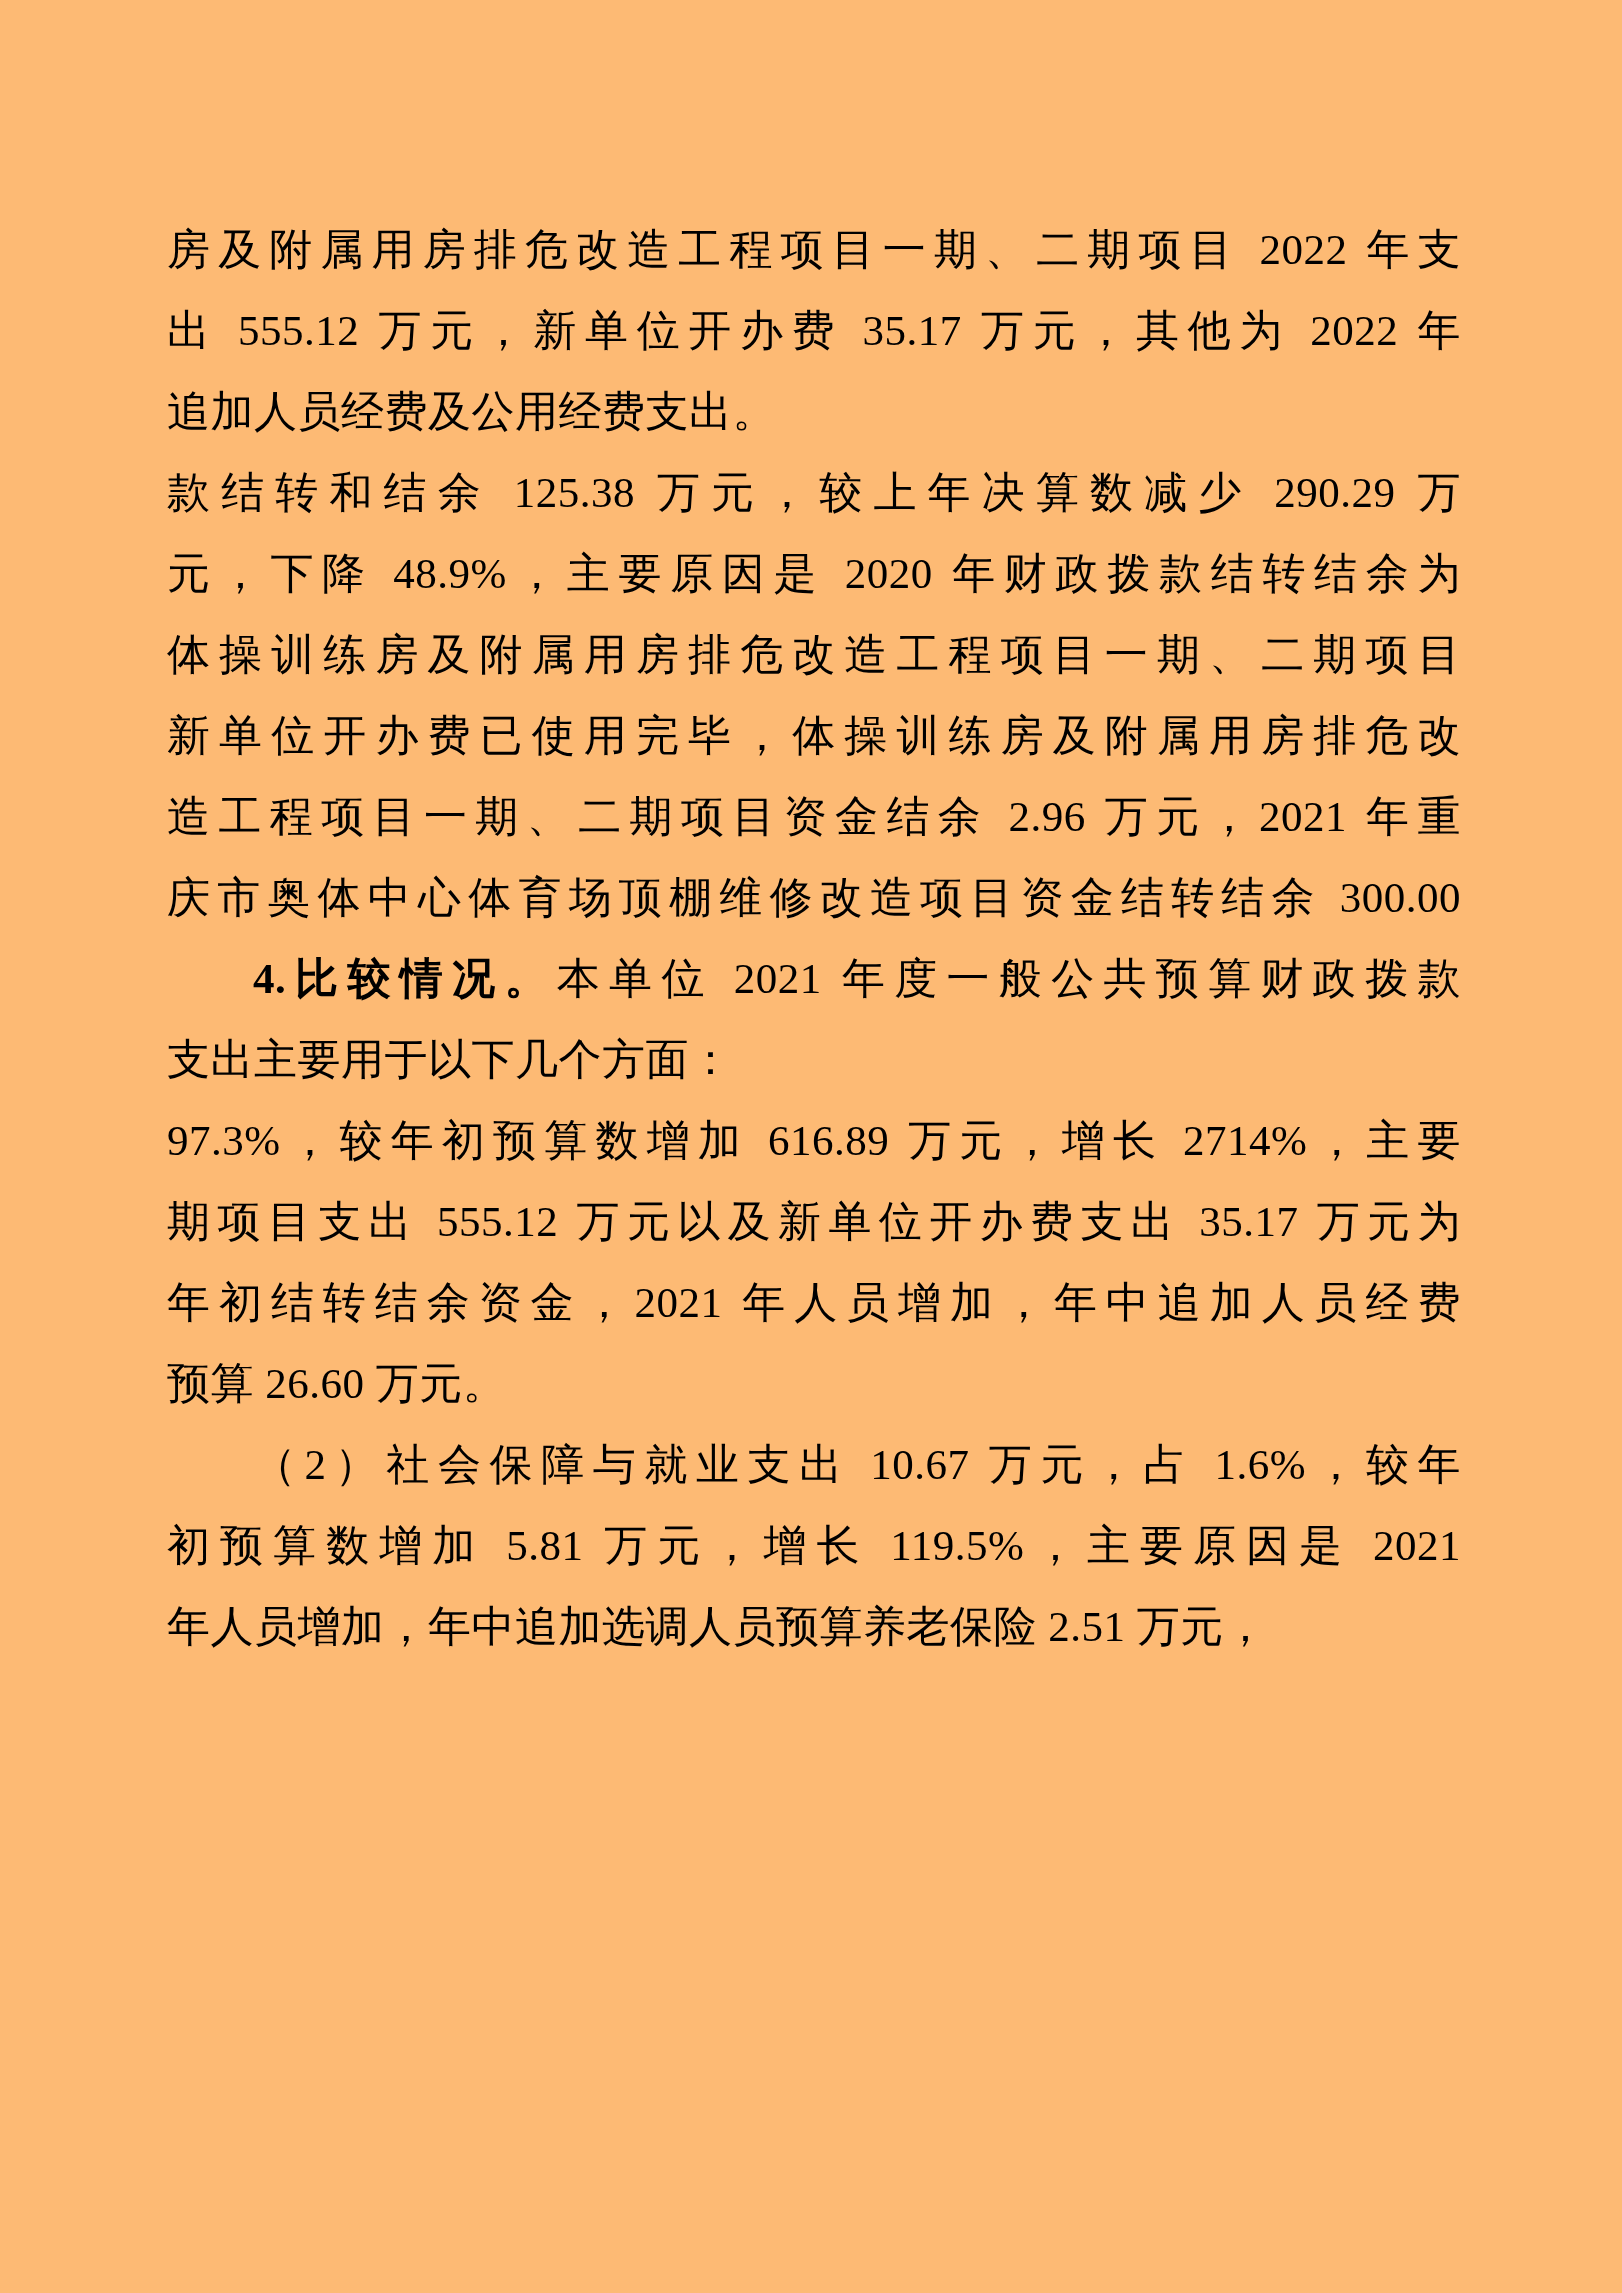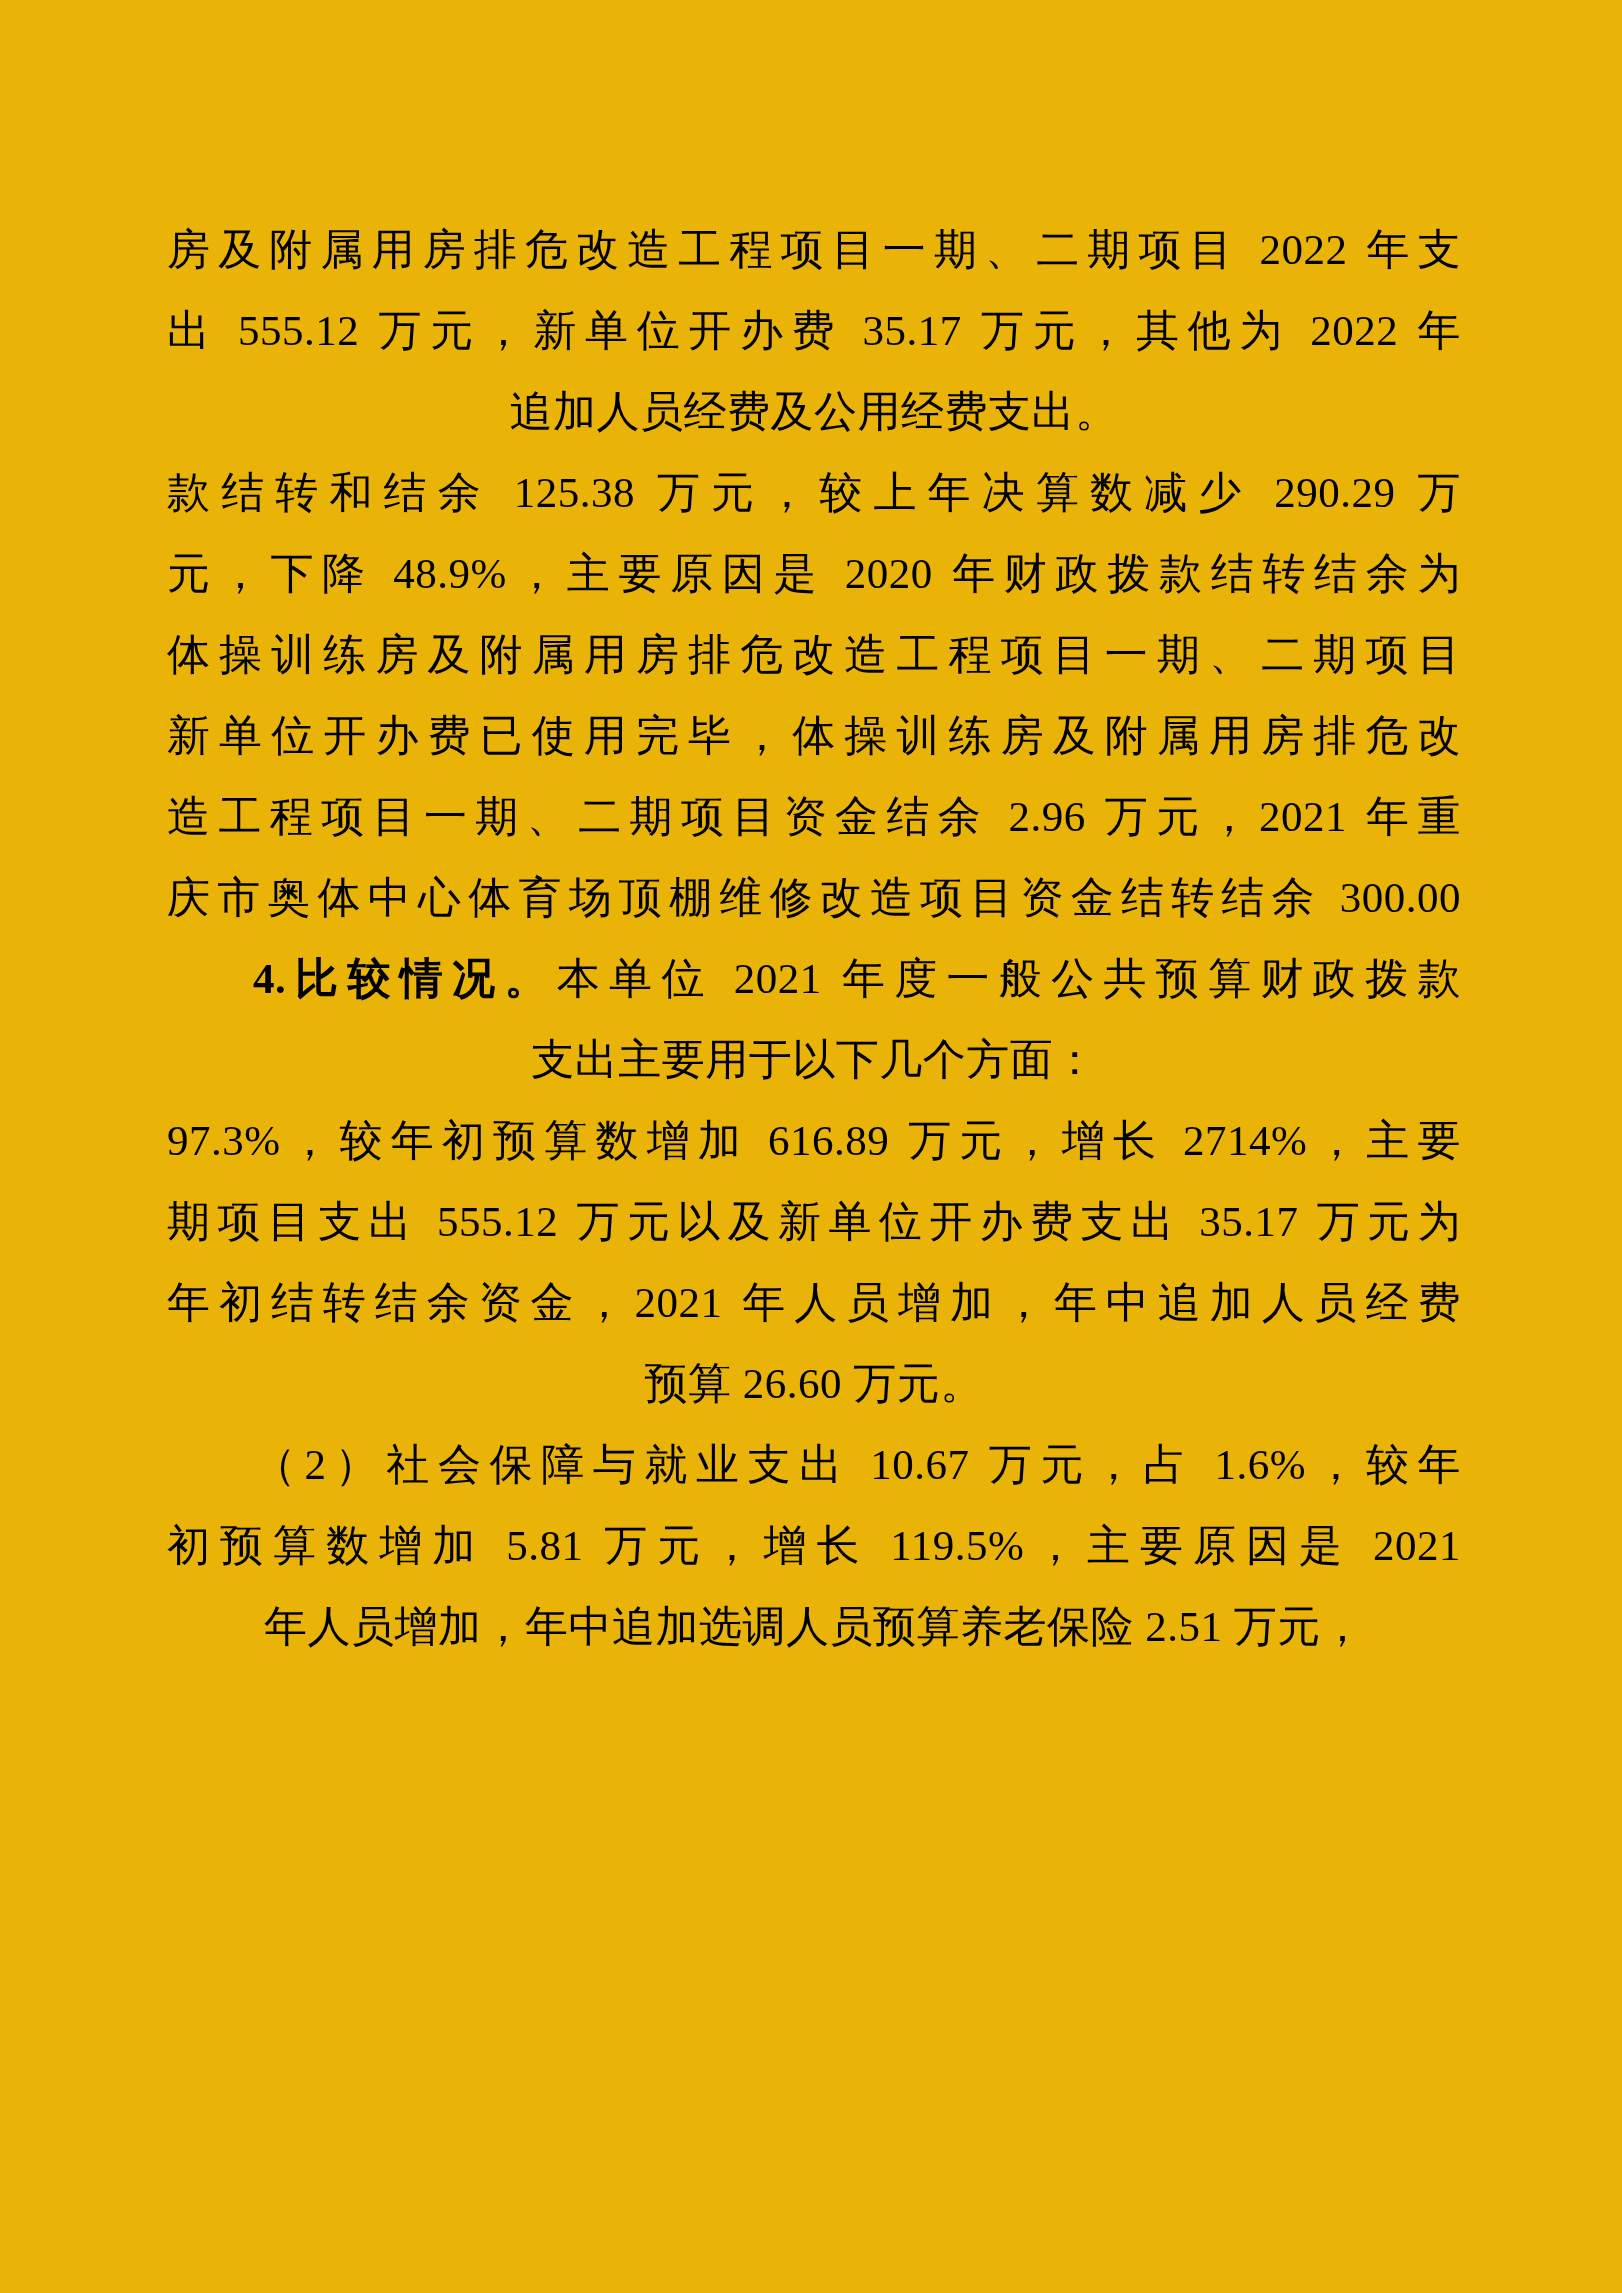--- a/index.html
+++ b/index.html
@@ -4,37 +4,37 @@
 <style>
   html, body {
     margin: 0;
     padding: 0;
     background: #ffffff;
   }
   .page {
     position: relative;
     width: 1622px;
     height: 2294px;
-    background: #eab308;
+    background: #fdba74;
     overflow: hidden;
     font-family: "Liberation Serif", "DejaVu Serif", serif;
     color: #000000;
   }
   .doc-body {
     position: absolute;
     left: 167px;
     top: 209px;
     width: 1294px;
   }
   .line {
     height: 81px;
     line-height: 81px;
     font-size: 43px;
     white-space: normal;
-    text-align: center;
+    text-align: left;
     letter-spacing: 0.5px;
   }
   .line.justify {
     text-align: justify;
     text-align-last: justify;
   }
   .line.indent {
     text-indent: 86px;
   }
   .line b {

